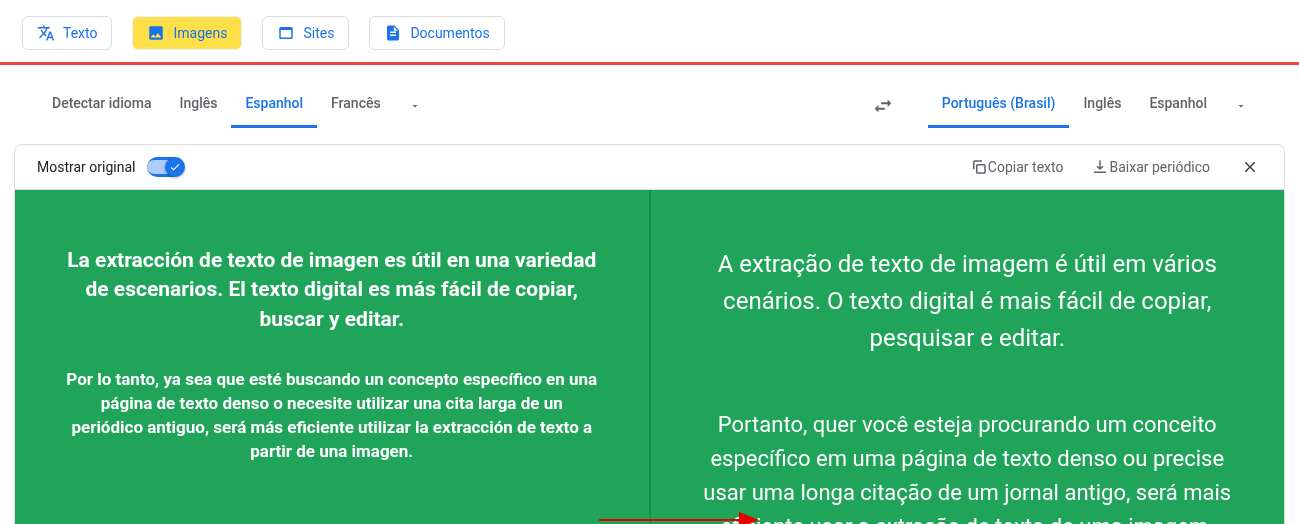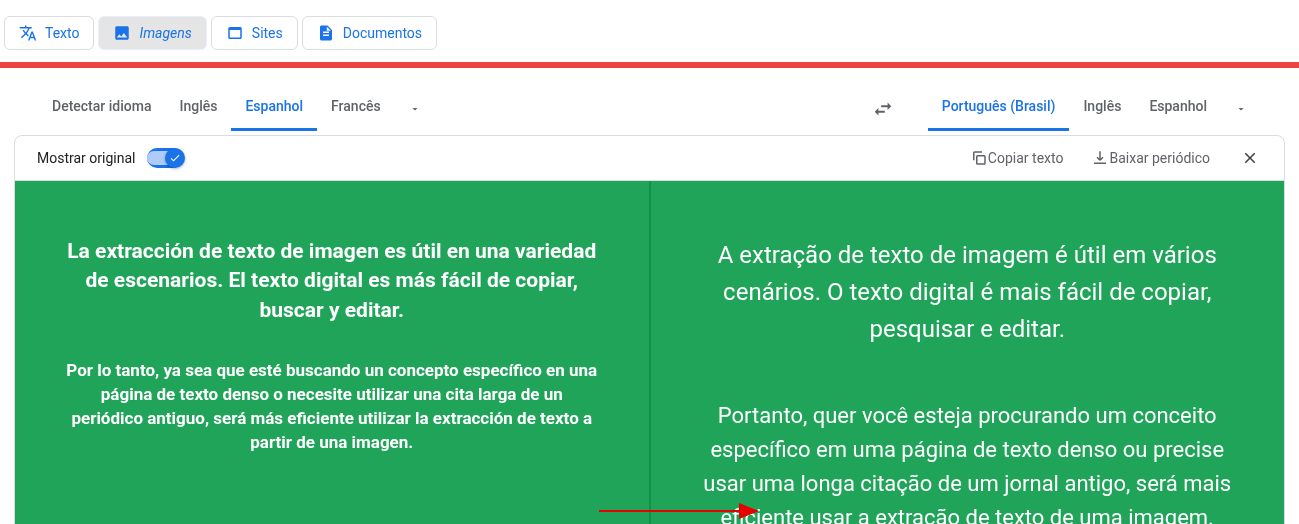--- a/index.html
+++ b/index.html
@@ -1,31 +1,31 @@
 <!DOCTYPE html>
 <html><head>
 <meta charset="utf-8">
 <style>
 * { margin: 0; padding: 0; box-sizing: border-box; }
 body { font-family: 'Google Sans', Roboto, Arial, sans-serif; background: #fff; width: 1299px; height: 524px; overflow: hidden; }
 
-.top-tabs { display: flex; gap: 4px; padding: 16px 4px 12px; border-bottom: 6px solid #ef4444; }
+.top-tabs { display: flex; gap: 20px; padding: 16px 22px 12px; border-bottom: 3px solid #ef4444; }
 .top-tab { display: flex; align-items: center; gap: 8px; padding: 7px 14px; border: 1px solid #dadce0; border-radius: 6px; cursor: pointer; font-size: 14px; color: #1a73e8; background: #fff; }
-.top-tab.active { background: #e5e5e5; border-color: #e8f0fe; font-style: italic; }
+.top-tab.active { background: #fde047; border-color: #e8f0fe; }
 .top-tab .icon { width: 18px; height: 18px; display: inline-flex; align-items: center; justify-content: center; }
 
 .lang-bar { display: flex; align-items: center; padding: 18px 38px 0; gap: 1px; }
 .lang-group { display: flex; align-items: center; gap: 0; }
 .lang-btn { padding: 12px 14px 14px; font-size: 14px; color: #5f6368; cursor: pointer; border-bottom: 3px solid transparent; font-weight: 500; }
 .lang-btn.active { color: #1a73e8; border-bottom-color: #1a73e8; }
 .swap-btn { width: 40px; height: 40px; display: flex; align-items: center; justify-content: center; cursor: pointer; color: #5f6368; margin-left: auto; margin-right: 24px; }
 .chevron { width: 40px; display: flex; align-items: center; justify-content: center; color: #5f6368; cursor: pointer; }
 
 .content-wrap { padding: 0 14px; }
-.toolbar { display: flex; align-items: center; padding: 10px 22px; border: 1px solid #dadce0; border-top-left-radius: 8px; border-top-right-radius: 8px; margin-top: 4px; }
+.toolbar { display: flex; align-items: center; padding: 10px 22px; border: 1px solid #dadce0; border-top-left-radius: 8px; border-top-right-radius: 8px; margin-top: 16px; }
 .toolbar-left { display: flex; align-items: center; gap: 12px; font-size: 14px; color: #202124; }
 .toggle { width: 36px; height: 20px; background: #1a73e8; border-radius: 20px; position: relative; cursor: pointer; }
 .toggle-knob { width: 20px; height: 20px; background: #1a73e8; border-radius: 50%; position: absolute; right: -2px; top: 0; display: flex; align-items: center; justify-content: center; box-shadow: 0 1px 3px rgba(0,0,0,.3); }
 .toggle-track { position: absolute; left: 0; top: 3px; width: 34px; height: 14px; background: #aecbfa; border-radius: 14px; }
 .toolbar-right { margin-left: auto; display: flex; align-items: center; gap: 28px; }
 .tool-action { display: flex; align-items: center; gap: 0; font-size: 14px; color: #5f6368; cursor: pointer; }
 .close-btn { width: 24px; height: 24px; display: flex; align-items: center; justify-content: center; cursor: pointer; color: #3c4043; }
 
 .panels { display: flex; border: 1px solid #dadce0; border-top: none; border-bottom-left-radius: 8px; border-bottom-right-radius: 8px; height: 350px; position: relative; }
 .panel { flex: 1; background: #1fa45a; color: #fff; padding: 56px 48px 40px; text-align: center; position: relative; }

